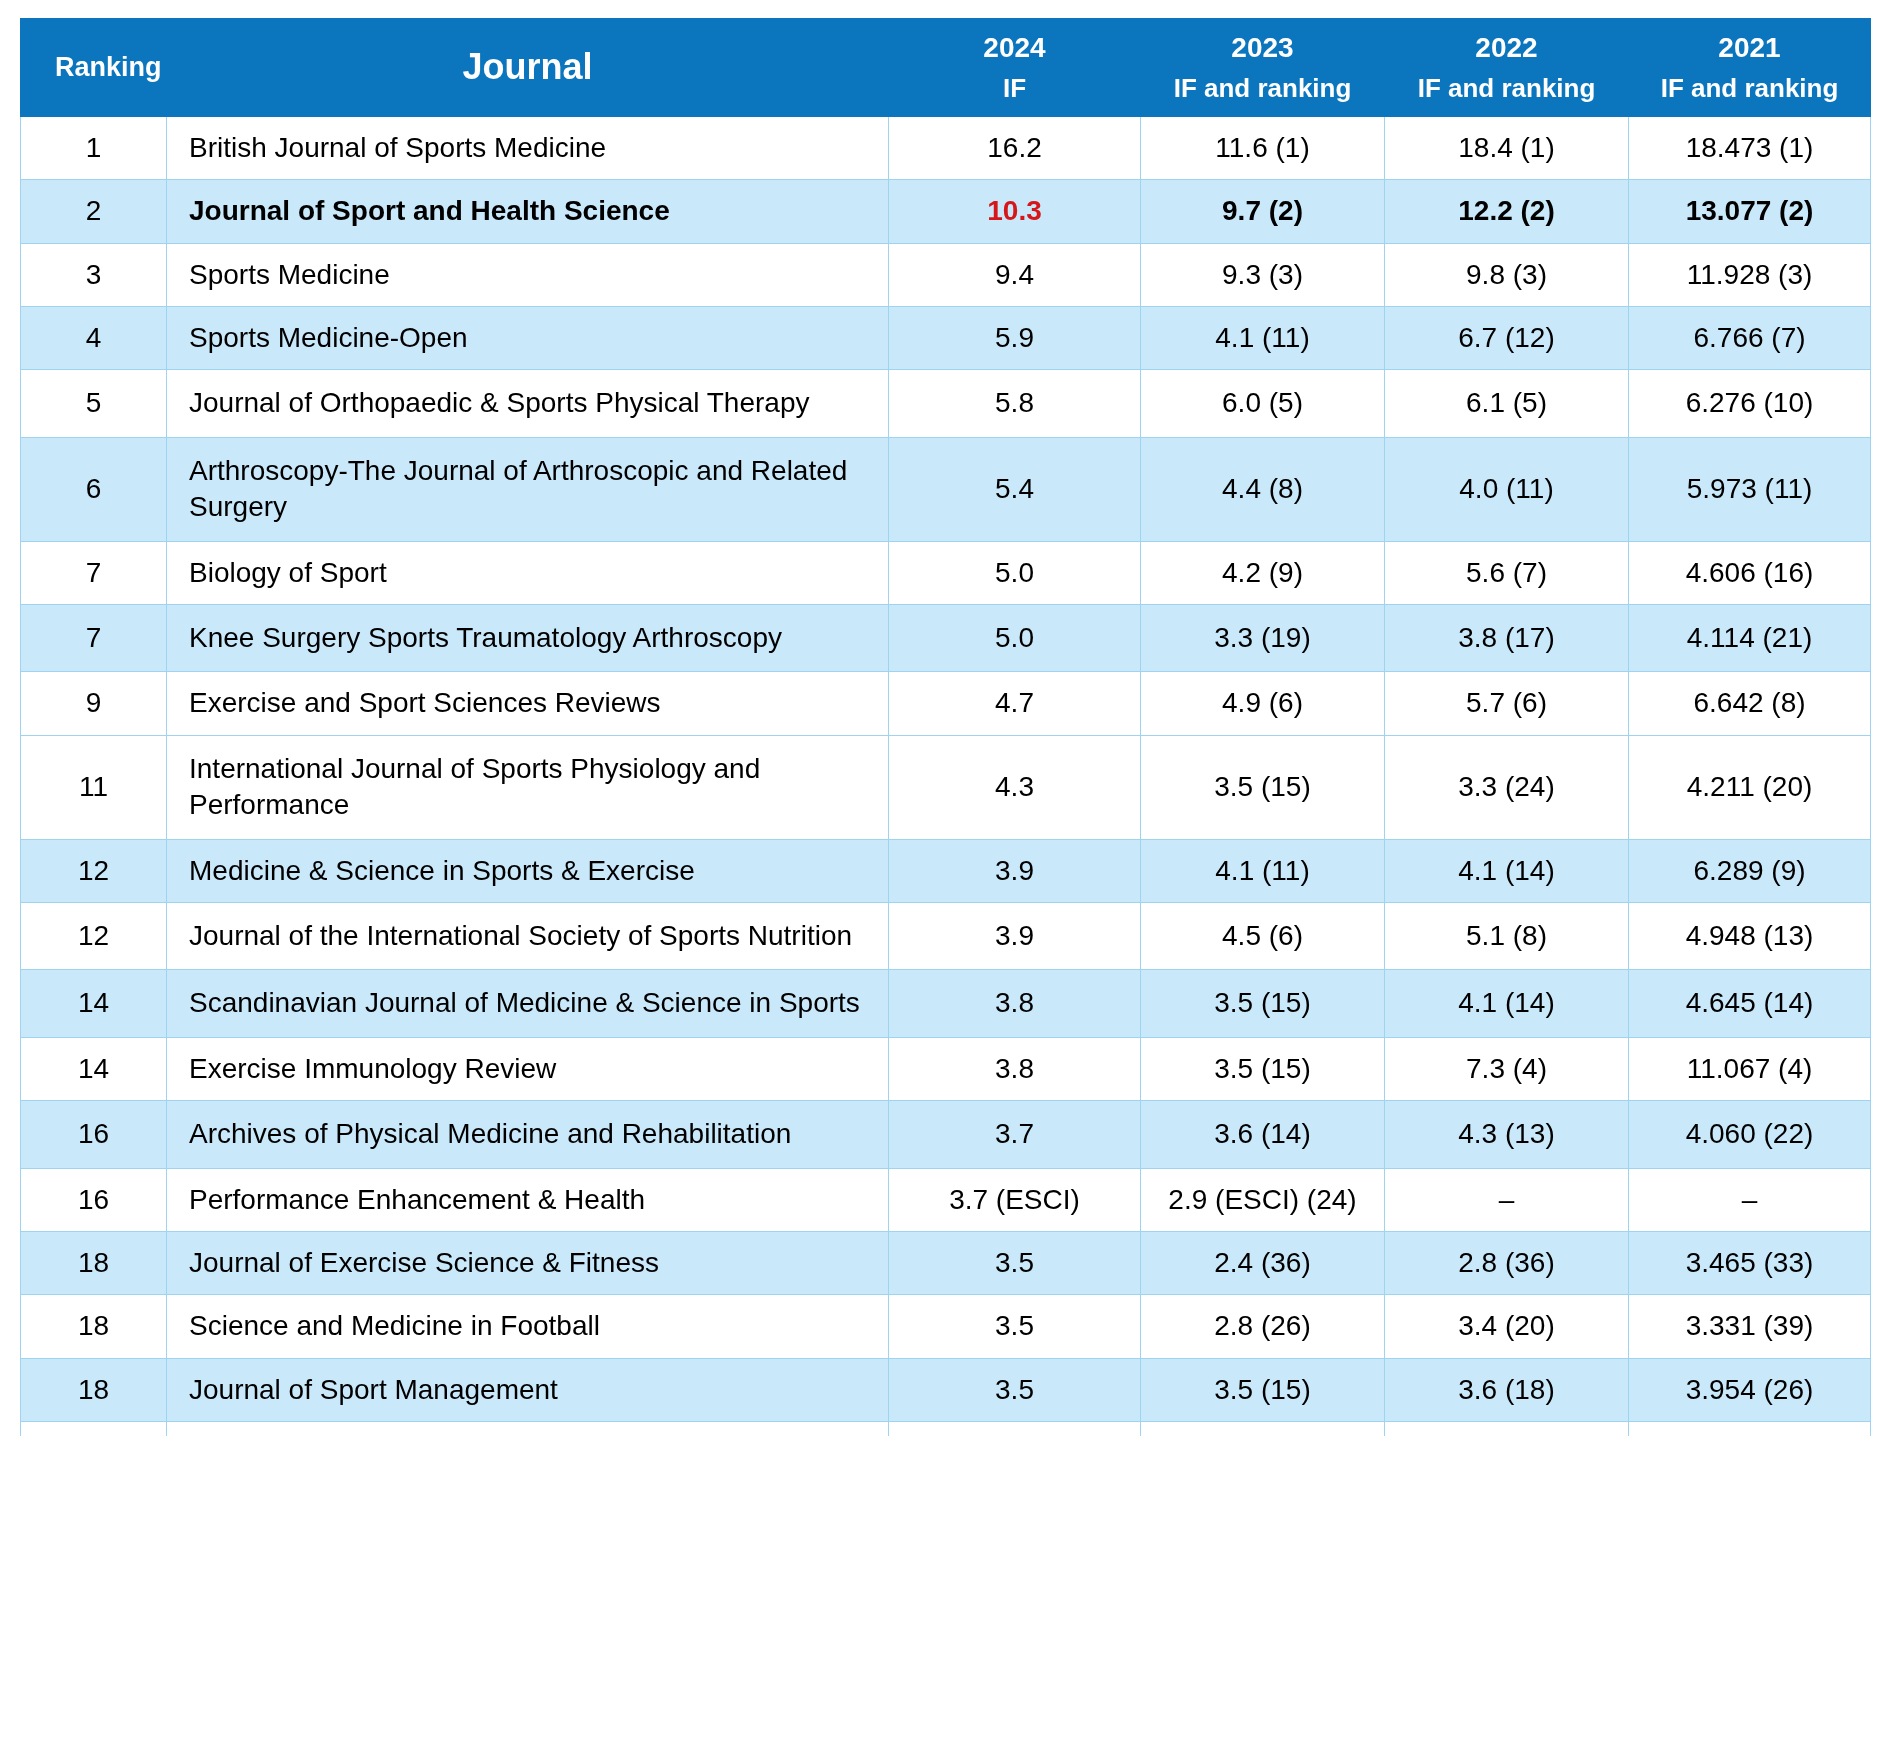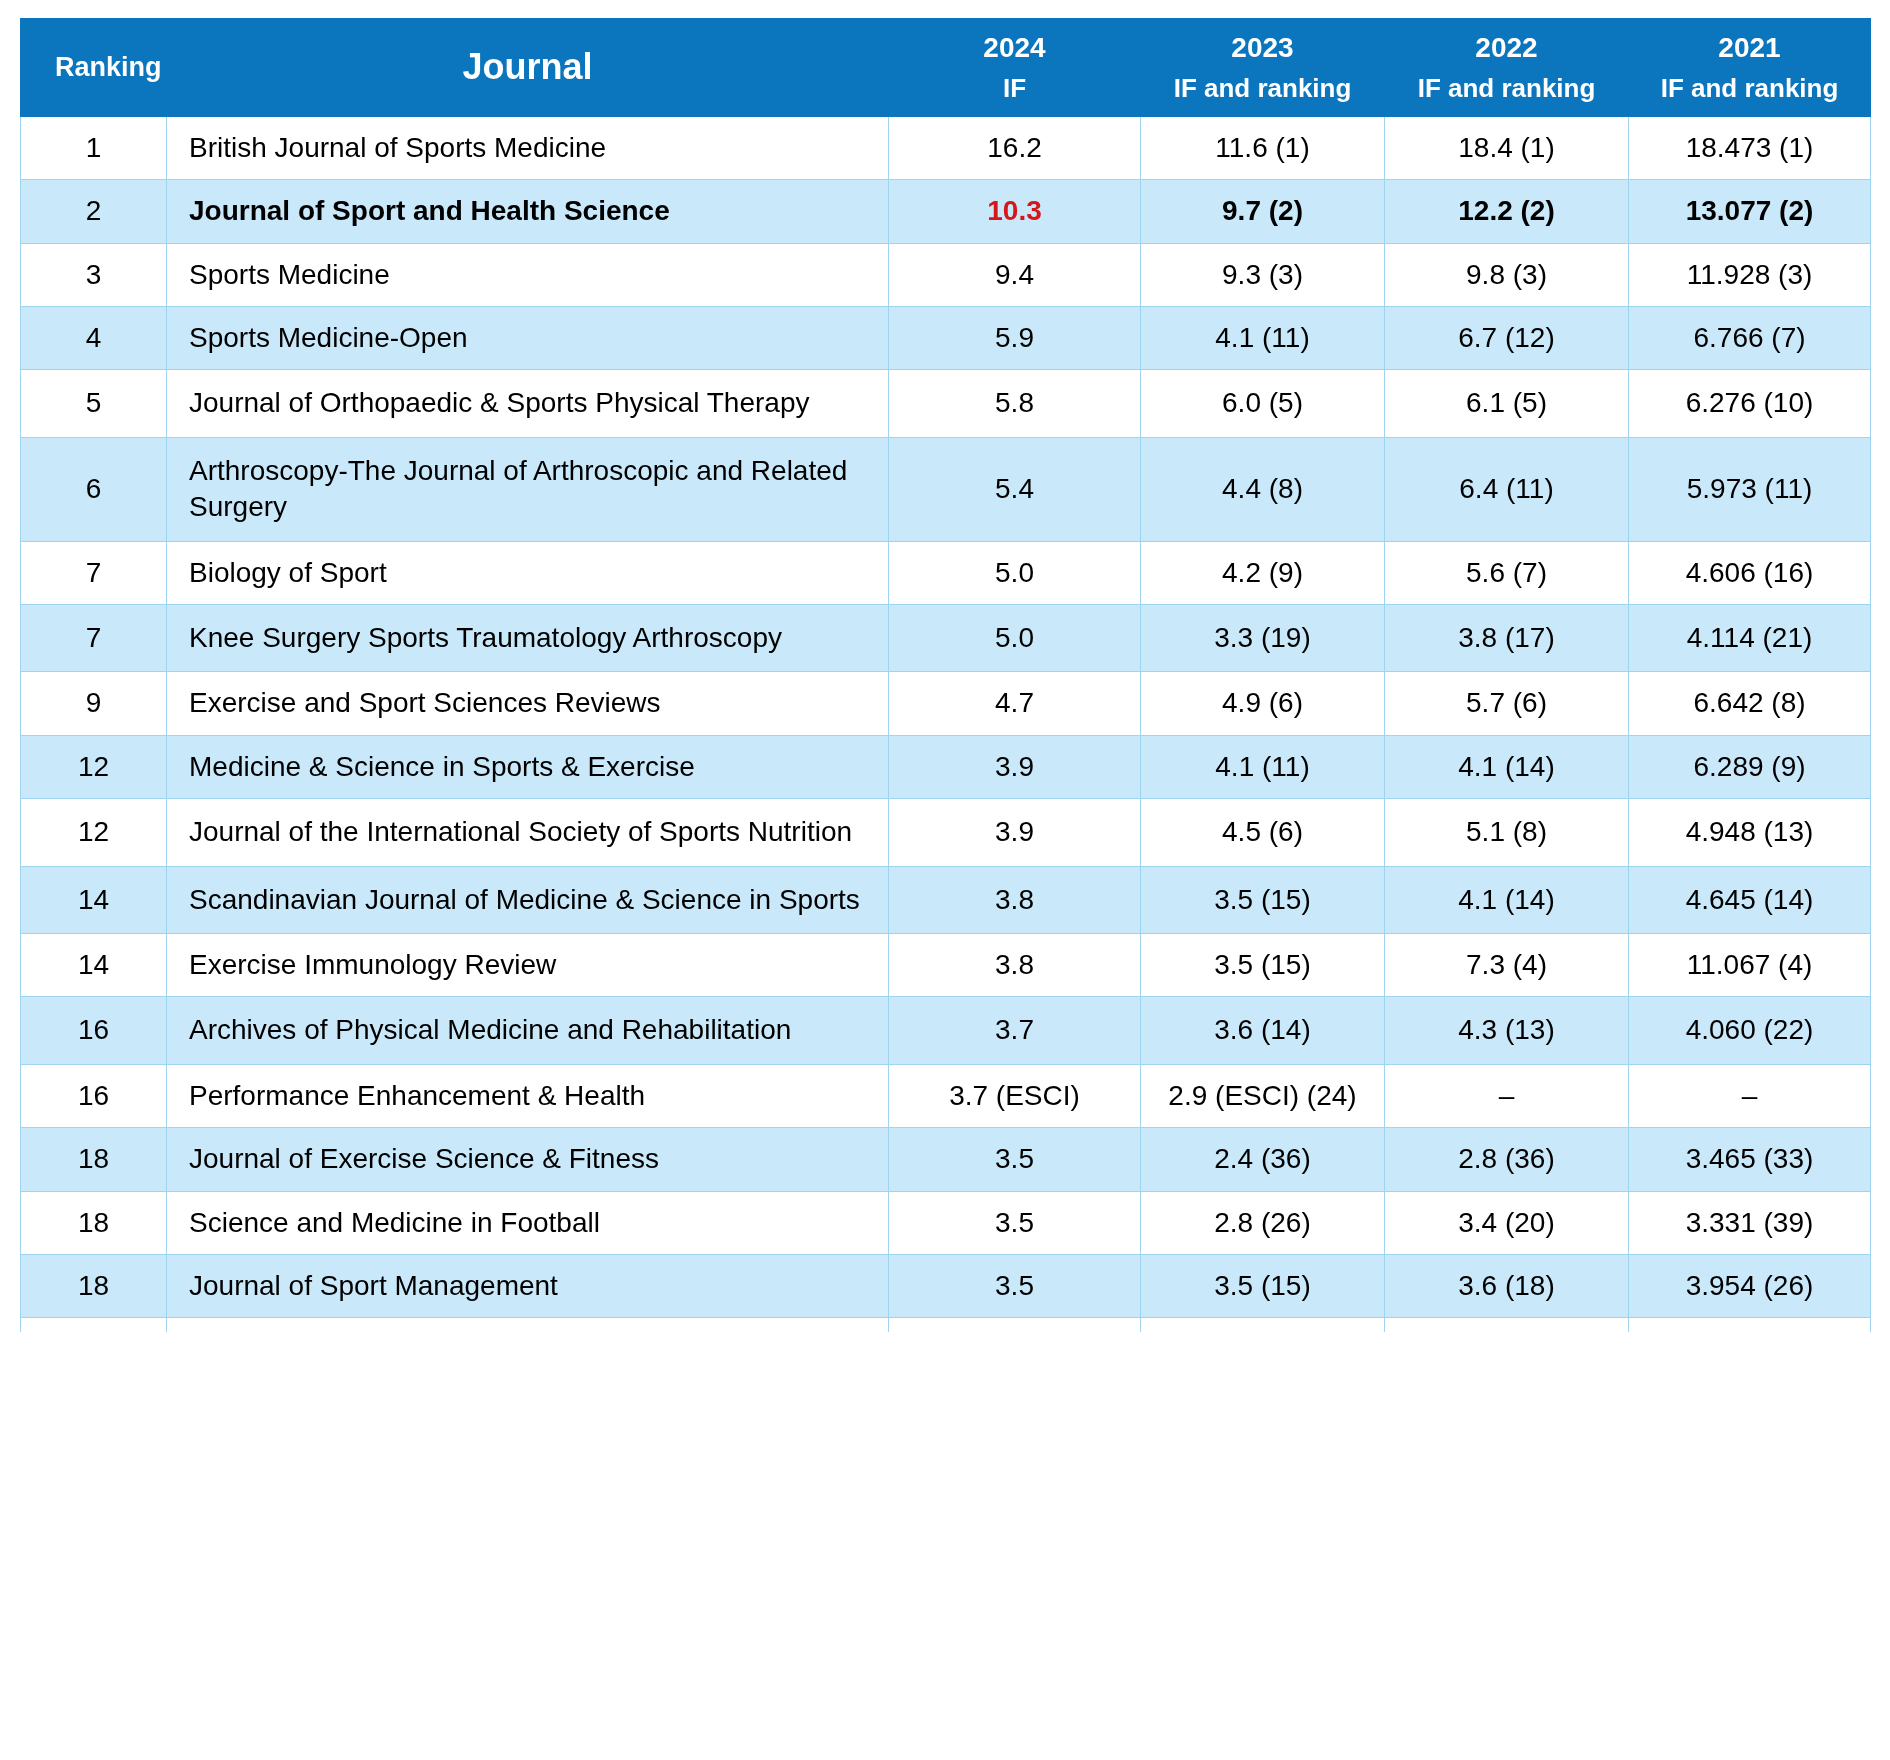--- a/index.html
+++ b/index.html
@@ -180,21 +180,21 @@
           <td class="val">5.8</td>
           <td class="val">6.0 (5)</td>
           <td class="val">6.1 (5)</td>
           <td class="val">6.276  (10)</td>
         </tr>
         <tr class="alt tall">
           <td class="rank">6</td>
           <td class="journal">Arthroscopy-The Journal of Arthroscopic and Related Surgery</td>
           <td class="val">5.4</td>
           <td class="val">4.4 (8)</td>
-          <td class="val">6.4 (11)</td>
+          <td class="val">4.0 (11)</td>
           <td class="val">5.973  (11)</td>
         </tr>
         <tr>
           <td class="rank">7</td>
           <td class="journal">Biology of Sport</td>
           <td class="val">5.0</td>
           <td class="val">4.2 (9)</td>
           <td class="val">5.6 (7)</td>
           <td class="val">4.606  (16)</td>
         </tr>
@@ -207,20 +207,28 @@
           <td class="val">4.114  (21)</td>
         </tr>
         <tr>
           <td class="rank">9</td>
           <td class="journal">Exercise and Sport Sciences Reviews</td>
           <td class="val">4.7</td>
           <td class="val">4.9 (6)</td>
           <td class="val">5.7 (6)</td>
           <td class="val">6.642 (8)</td>
         </tr>
+        <tr class="tall">
+          <td class="rank">11</td>
+          <td class="journal">International Journal of Sports Physiology and Performance</td>
+          <td class="val">4.3</td>
+          <td class="val">3.5 (15)</td>
+          <td class="val">3.3 (24)</td>
+          <td class="val">4.211  (20)</td>
+        </tr>
         <tr class="alt">
           <td class="rank">12</td>
           <td class="journal">Medicine &amp; Science in Sports &amp; Exercise</td>
           <td class="val">3.9</td>
           <td class="val">4.1 (11)</td>
           <td class="val">4.1 (14)</td>
           <td class="val">6.289  (9)</td>
         </tr>
         <tr class="tall">
           <td class="rank">12</td>

